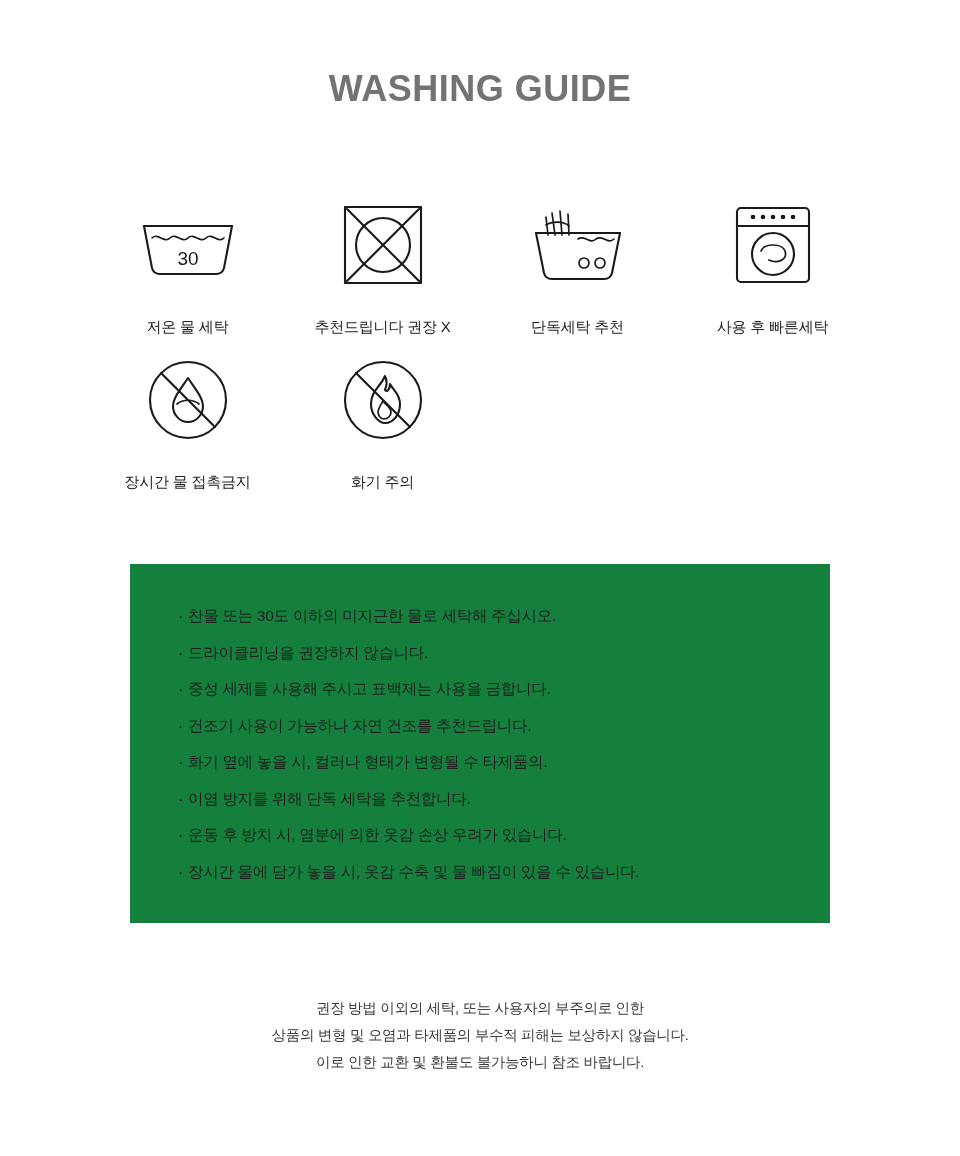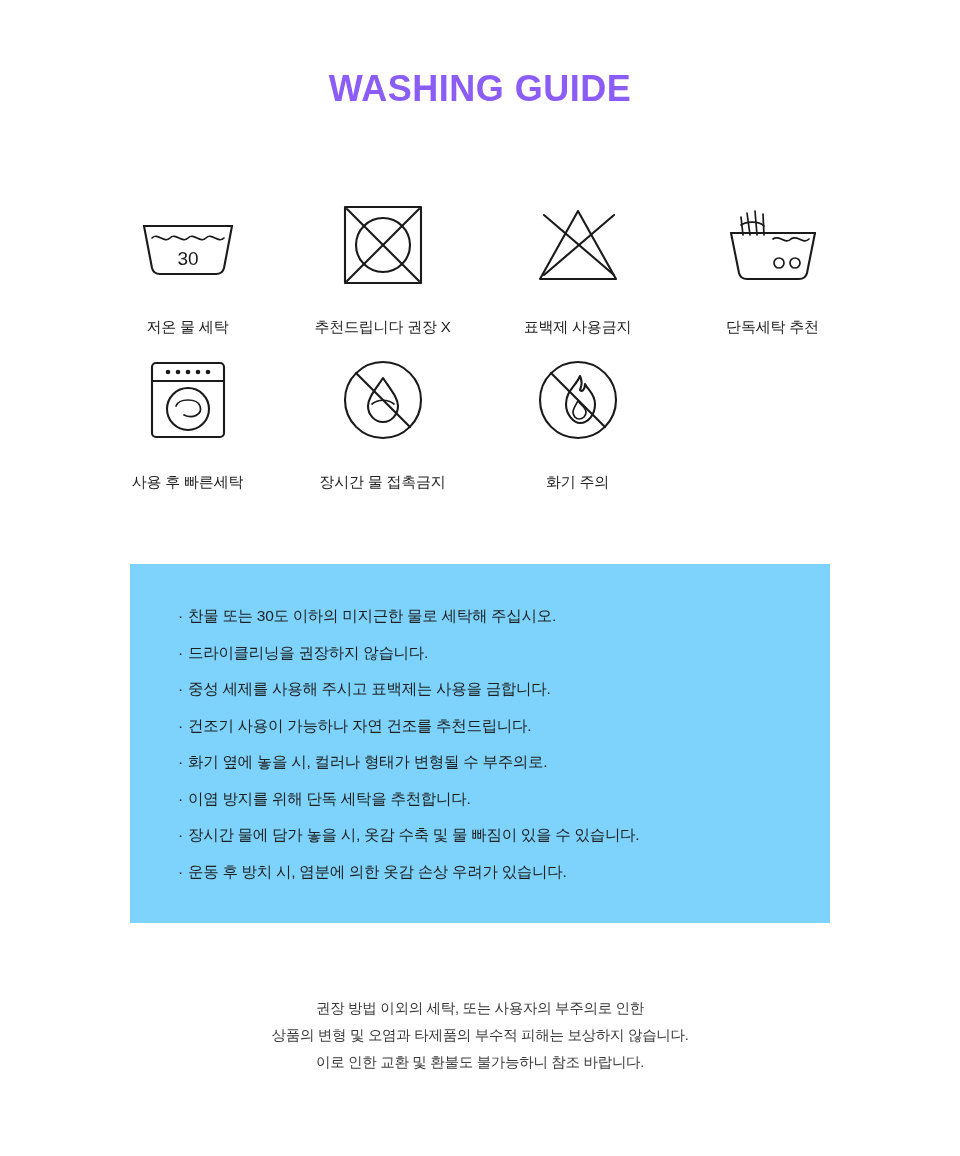--- a/index.html
+++ b/index.html
@@ -20,21 +20,21 @@
     height: 1156px;
     box-sizing: border-box;
   }
 
   
   .title {
     text-align: center;
     font-size: 36px;
     font-weight: bold;
     letter-spacing: 0.5px;
-    color: #8b5cf6;
+    color: #737373;
     margin: 0;
     padding-top: 68px;
   }
 
   
   .icon-grid {
     margin: 0 auto;
     padding-top: 92px;
     width: 760px;
     display: grid;
@@ -85,21 +85,21 @@
     font-family: "Liberation Sans", sans-serif;
     font-size: 19px;
     fill: #1a1a1a;
   }
 
   
   .notes-panel {
     margin: 0 auto;
     margin-top: 72px;
     width: 700px;
-    background: #7dd3fc;
+    background: #15803d;
     box-sizing: border-box;
     padding: 44px 0 44px 0;
   }
   .note-line {
     font-size: 15.5px;
     color: #1f1f1f;
     line-height: 1;
     padding: 0 0 0 48px;
     margin-bottom: 21px;
     letter-spacing: -0.3px;
@@ -147,30 +147,20 @@
         <svg width="92" height="92" viewBox="0 0 92 92" aria-hidden="true">
           <rect class="ln" x="8" y="8" width="76" height="76"></rect>
           <circle class="ln" cx="46" cy="46" r="27"></circle>
           <path class="ln" d="M10 10 L82 82"></path>
           <path class="ln" d="M82 10 L10 82"></path>
         </svg>
       </div>
       <div class="icon-caption">추천드립니다 권장 X</div>
     </div>
 
-    <div class="icon-cell">
-      <div class="icon-box">
-        <svg width="96" height="84" viewBox="0 0 96 84" aria-hidden="true">
-          <path class="ln" d="M48 8 L86 76 L10 76 Z"></path>
-          <path class="ln" d="M14 12 L84 72"></path>
-          <path class="ln" d="M84 12 L14 72"></path>
-        </svg>
-      </div>
-      <div class="icon-caption">표백제 사용금지</div>
-    </div>
 
 
     <div class="icon-cell">
       <div class="icon-box">
         <svg width="104" height="80" viewBox="0 0 104 80" aria-hidden="true">
           <path class="ln" d="M10 28 L18 68 C19 72 22 74 26 74 L78 74 C82 74 85 72 86 68 L94 28 Z"></path>
           <path class="ln" d="M10 28 L94 28"></path>
           <path class="ln-thin" d="M22 30 L20 12"></path>
           <path class="ln-thin" d="M29 30 L26 8"></path>
           <path class="ln-thin" d="M36 30 L34 6"></path>
@@ -234,30 +224,30 @@
     <div class="note-line">
       <span class="note-bullet">·</span><span>드라이클리닝을 권장하지 않습니다.</span>
     </div>
     <div class="note-line">
       <span class="note-bullet">·</span><span>중성 세제를 사용해 주시고 표백제는 사용을 금합니다.</span>
     </div>
     <div class="note-line">
       <span class="note-bullet">·</span><span>건조기 사용이 가능하나 자연 건조를 추천드립니다.</span>
     </div>
     <div class="note-line">
-      <span class="note-bullet">·</span><span>화기 옆에 놓을 시, 컬러나 형태가 변형될 수 부주의로.</span>
+      <span class="note-bullet">·</span><span>화기 옆에 놓을 시, 컬러나 형태가 변형될 수 타제품의.</span>
     </div>
     <div class="note-line">
       <span class="note-bullet">·</span><span>이염 방지를 위해 단독 세탁을 추천합니다.</span>
     </div>
     <div class="note-line">
+      <span class="note-bullet">·</span><span>운동 후 방치 시, 염분에 의한 옷감 손상 우려가 있습니다.</span>
+    </div>
+    <div class="note-line">
       <span class="note-bullet">·</span><span>장시간 물에 담가 놓을 시, 옷감 수축 및 물 빠짐이 있을 수 있습니다.</span>
-    </div>
-    <div class="note-line">
-      <span class="note-bullet">·</span><span>운동 후 방치 시, 염분에 의한 옷감 손상 우려가 있습니다.</span>
     </div>
   </div>
 
   <div class="footer">
     <div>권장 방법 이외의 세탁, 또는 사용자의 부주의로 인한</div>
     <div>상품의 변형 및 오염과 타제품의 부수적 피해는 보상하지 않습니다.</div>
     <div>이로 인한 교환 및 환불도 불가능하니 참조 바랍니다.</div>
   </div>
 
 </div>

